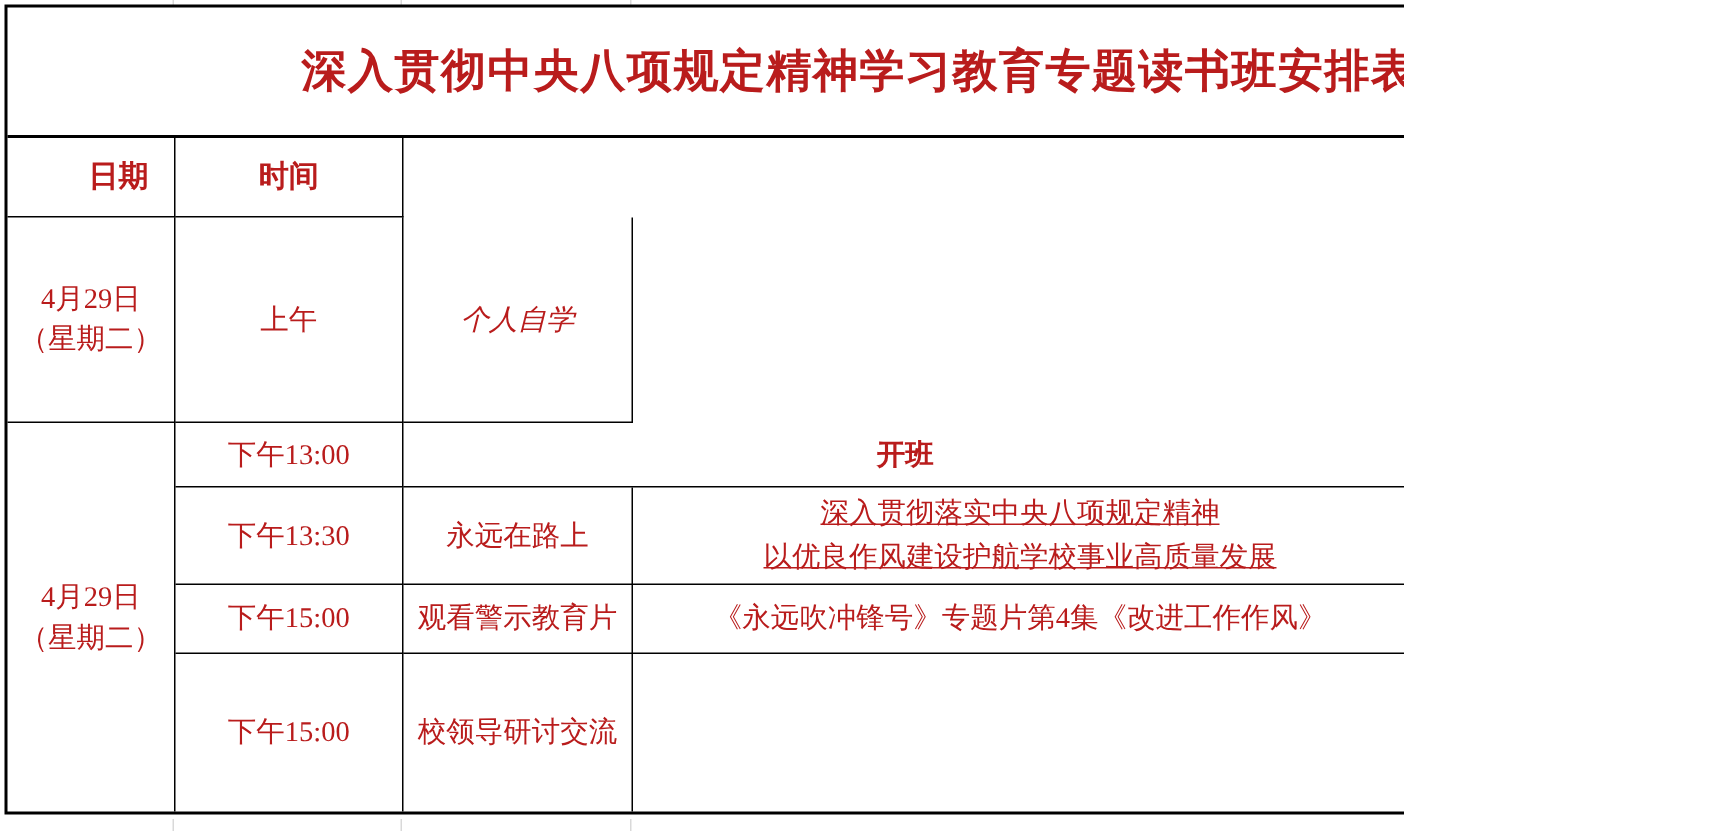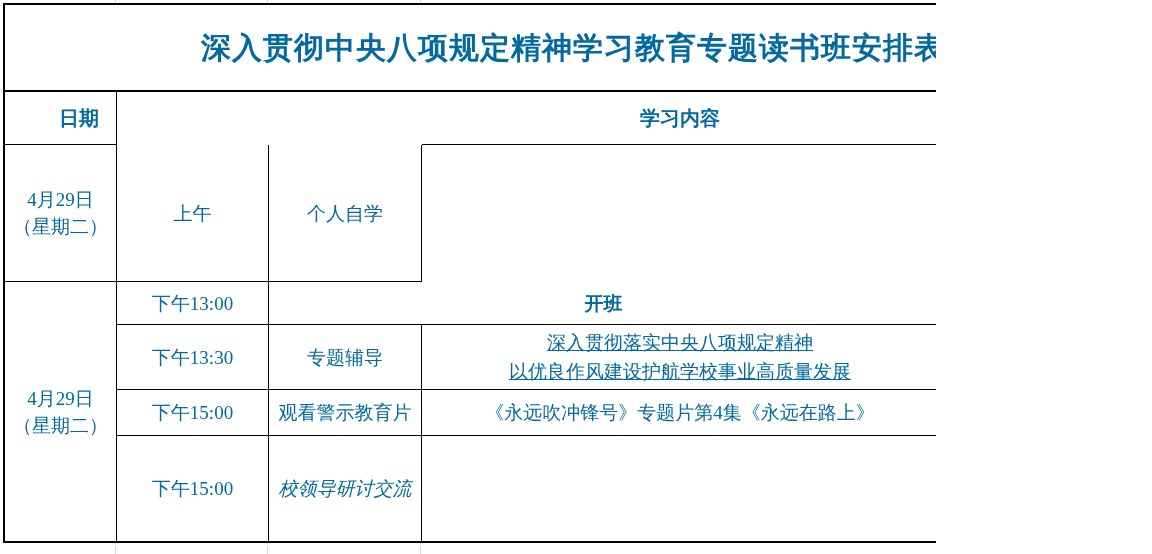--- a/index.html
+++ b/index.html
@@ -1,21 +1,21 @@
 <!DOCTYPE html>
 <html><head>
 <meta charset="utf-8">
 <style>
   html,body{margin:0;padding:0;background:#ffffff;}
   .sheet{
     position:relative;
     width:936px;height:554px;
     background:#ffffff;
     font-family:"Liberation Serif","DejaVu Serif",serif;
-    color:#0369a1;
+    color:#b91c1c;
     overflow:hidden;
   }
   
   .gridstub{position:absolute;width:1px;background:#d9d9d9;}
   .gridstub.top{top:0;height:4px;}
   .gridstub.bottom{top:546px;height:8px;}
   .gs1{left:115px;} .gs2{left:267px;} .gs3{left:420px;} .gs4{left:937px;}
 
   .tbl{
     position:absolute;left:3px;top:3px;
@@ -79,44 +79,44 @@
   <div class="gridstub bottom gs1"></div>
   <div class="gridstub bottom gs2"></div>
   <div class="gridstub bottom gs3"></div>
   <div class="gridstub bottom gs4"></div>
 
   <div class="tbl">
 
     <div class="cell title-cell">深入贯彻中央八项规定精神学习教育专题读书班安排表</div>
 
     <div class="cell hdr" style="grid-column:1;grid-row:2;padding-left:37px;">日期</div>
-    <div class="cell hdr" style="grid-column:4;grid-row:2;">学习内容</div>
+    <div class="cell hdr" style="grid-column:2;grid-row:2;">时间</div>
 
     <div class="cell date-am">4月29日
 （星期二）</div>
     <div class="cell" style="grid-column:2;grid-row:3;">上午</div>
-    <div class="cell" style="grid-column:3;grid-row:3;">个人自学</div>
+    <div class="cell" style="grid-column:3;grid-row:3;font-style:italic;">个人自学</div>
     <div class="cell last-col loc-am">
       <span class="tri" style="border-top-color: rgb(46, 125, 50);"></span>
       <span class="slash">/</span>
     </div>
 
     <div class="cell date-pm last-row">4月29日
 （星期二）</div>
 
     <div class="cell" style="grid-column:2;grid-row:4;">下午13:00</div>
     <div class="cell kaiban">开班</div>
     <div class="cell last-col loc-main">闻厅二楼报告厅</div>
 
     <div class="cell" style="grid-column:2;grid-row:5;">下午13:30</div>
-    <div class="cell" style="grid-column:3;grid-row:5;">专题辅导</div>
+    <div class="cell" style="grid-column:3;grid-row:5;">永远在路上</div>
     <div class="cell content-cell c-r3">深入贯彻落实中央八项规定精神
 以优良作风建设护航学校事业高质量发展</div>
 
     <div class="cell" style="grid-column:2;grid-row:6;">下午15:00</div>
     <div class="cell" style="grid-column:3;grid-row:6;">观看警示教育片</div>
-    <div class="cell content-cell c-r4">《永远吹冲锋号》专题片第4集《永远在路上》</div>
+    <div class="cell content-cell c-r4">《永远吹冲锋号》专题片第4集《改进工作作风》</div>
 
     <div class="cell last-row" style="grid-column:2;grid-row:7;">下午15:00</div>
-    <div class="cell last-row" style="grid-column:3;grid-row:7;font-style:italic;">校领导研讨交流</div>
+    <div class="cell last-row" style="grid-column:3;grid-row:7;">校领导研讨交流</div>
 
   </div>
 </div>
 
 </body></html>

